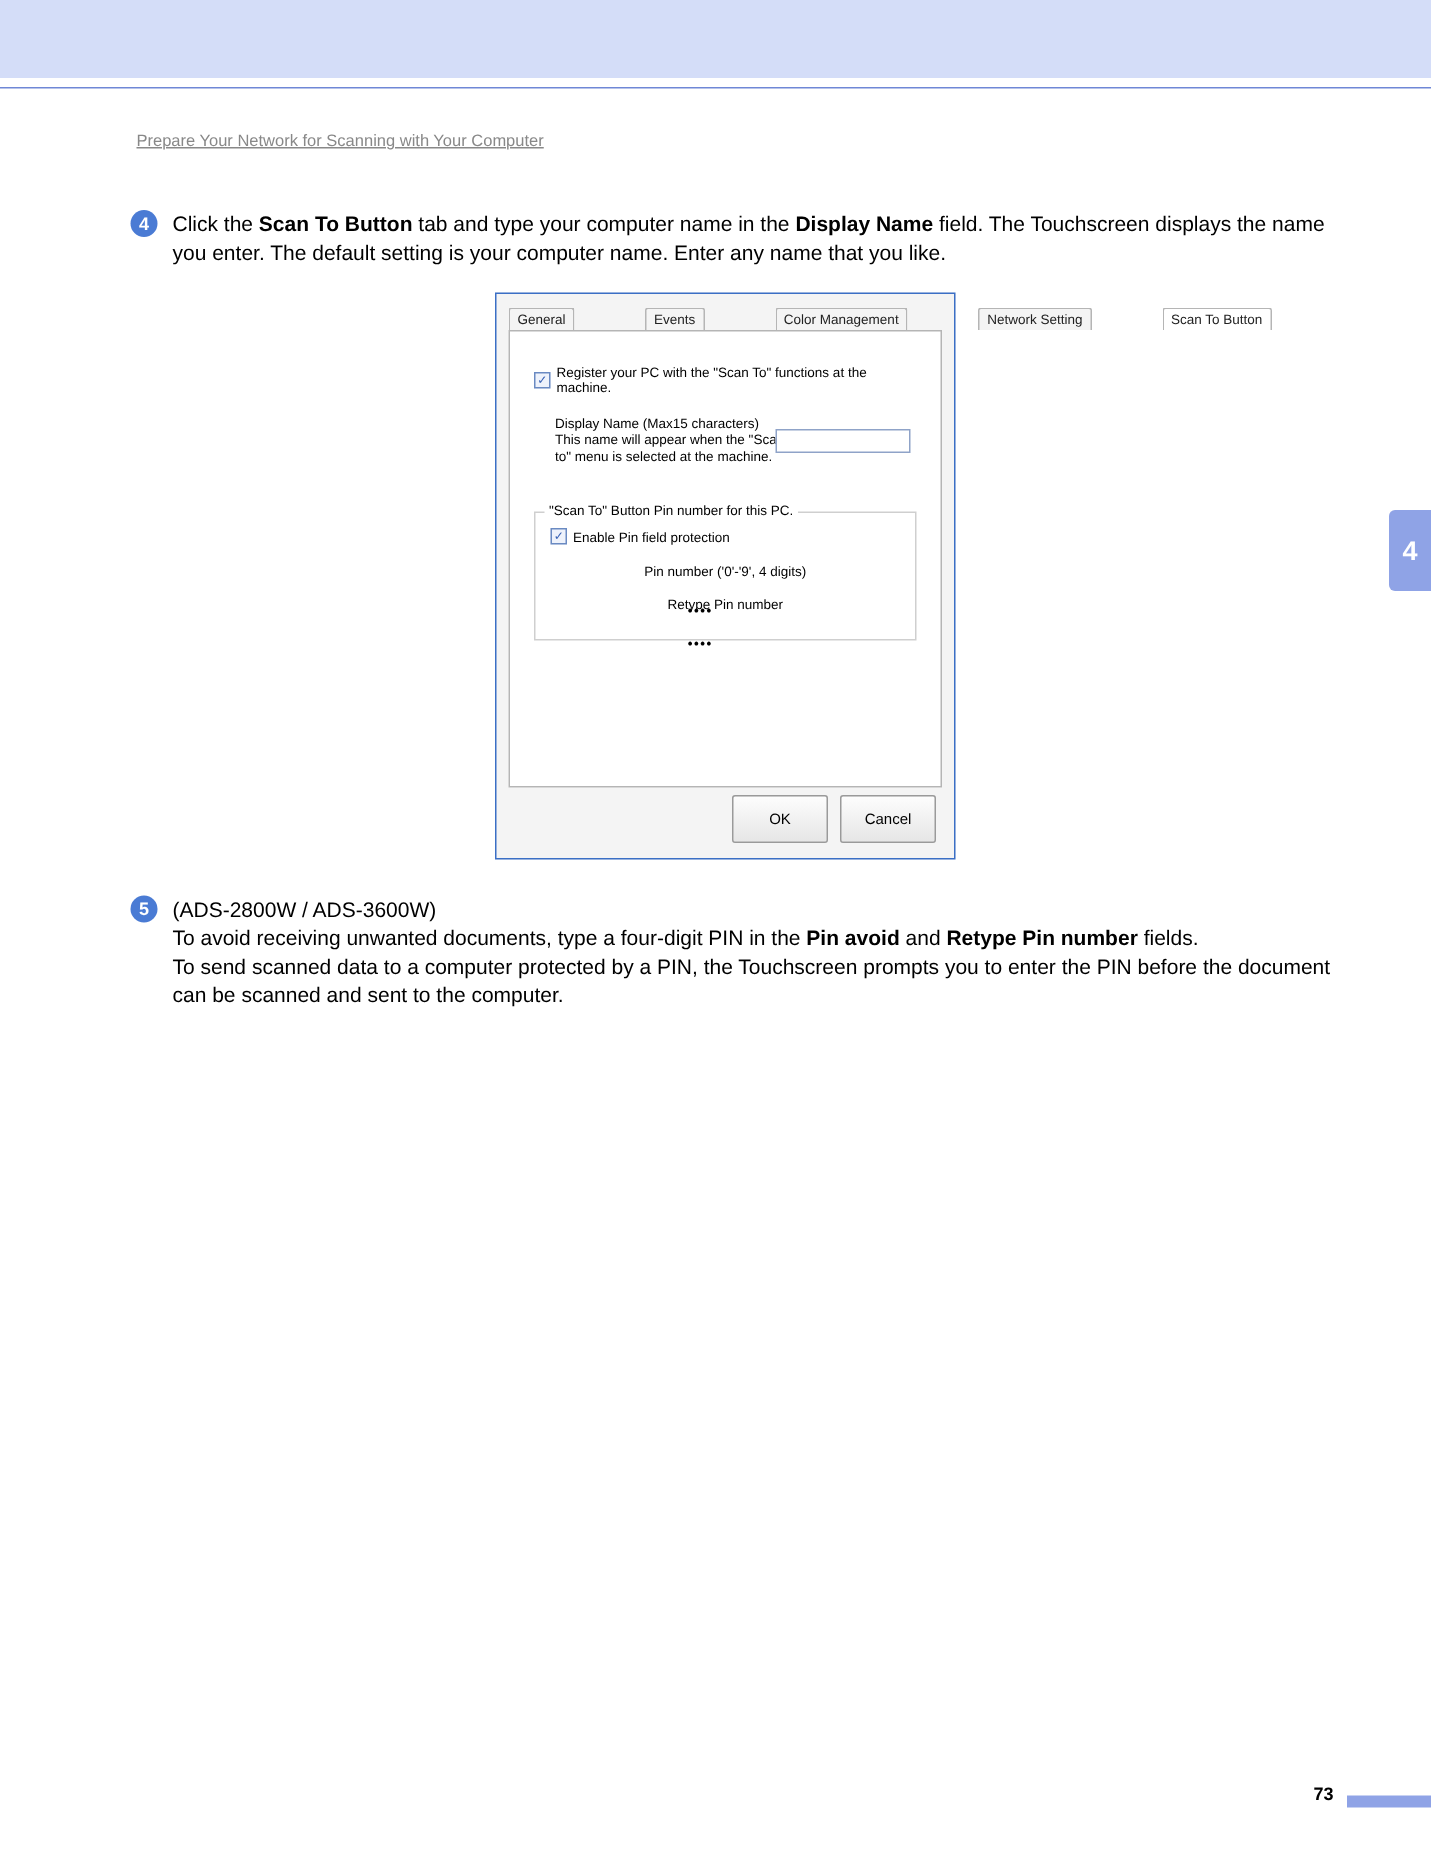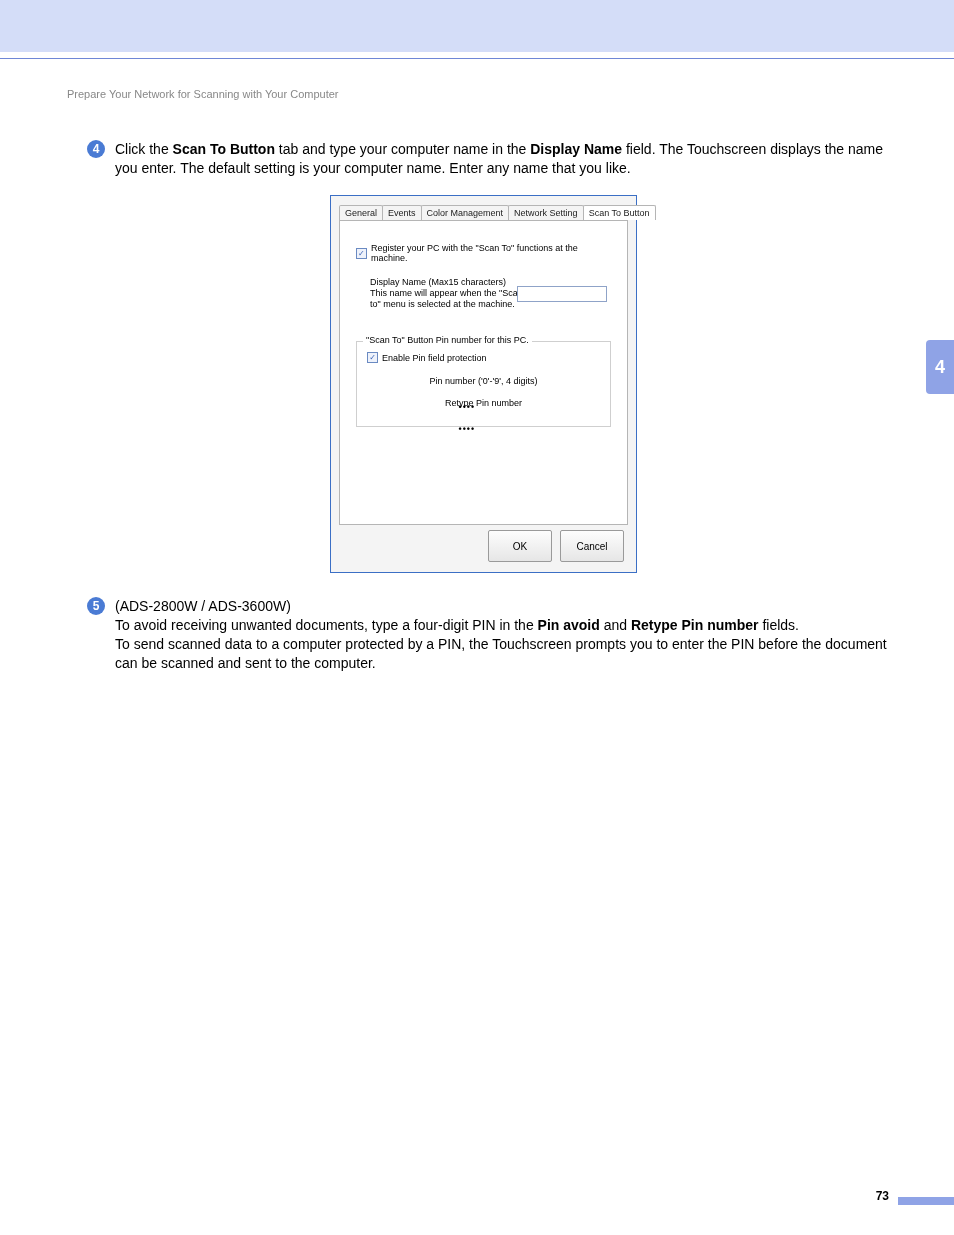--- a/index.html
+++ b/index.html
@@ -18,23 +18,24 @@
     background: #d4ddf8;
   }
   .top-rule {
     position: absolute;
     top: 58px; left: 0; right: 0;
     height: 1px;
     background: #6f87d6;
   }
   .header-text {
     position: absolute;
-    top: 88px; left: 67px;
+    top: 88px; left: 91px;
     font-size: 11px;
     color: #888;
+    text-decoration: underline;
   }
   .step-bullet {
     display: inline-flex;
     align-items: center;
     justify-content: center;
     width: 18px; height: 18px;
     border-radius: 50%;
     background: #4a7bd4;
     color: #fff;
     font-size: 12px;
@@ -111,20 +112,21 @@
     font-size: 9px;
     font-weight: bold;
   }
   .dlg-tabs {
     display: flex;
     align-items: flex-end;
     padding: 6px 8px 0 8px;
     height: 24px;
     font-size: 9px;
     color: #222;
+    gap: 48px;
   }
   .dlg-tab {
     border: 1px solid #b5b5b5;
     border-bottom: none;
     padding: 2px 5px;
     background: #f4f4f4;
     border-radius: 2px 2px 0 0;
     margin-right: -1px;
     white-space: nowrap;
   }

